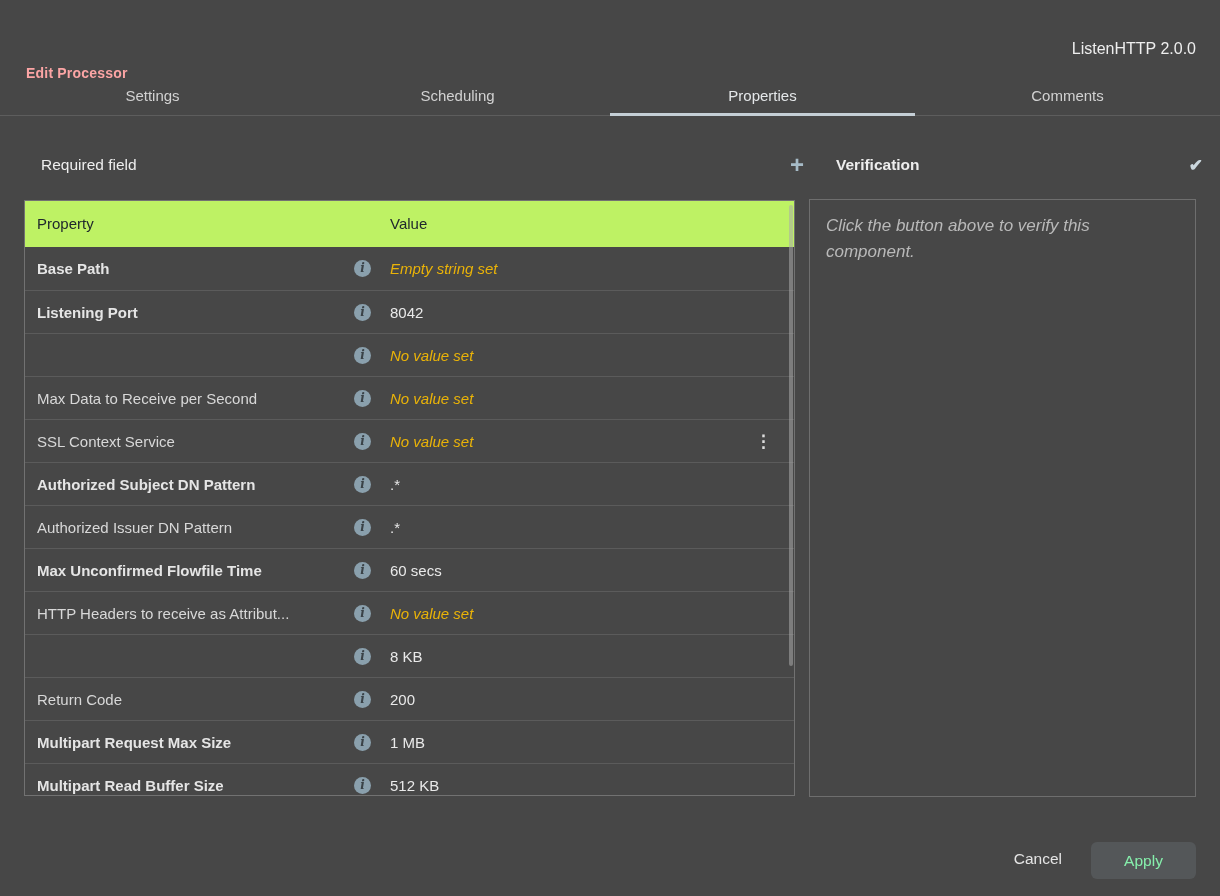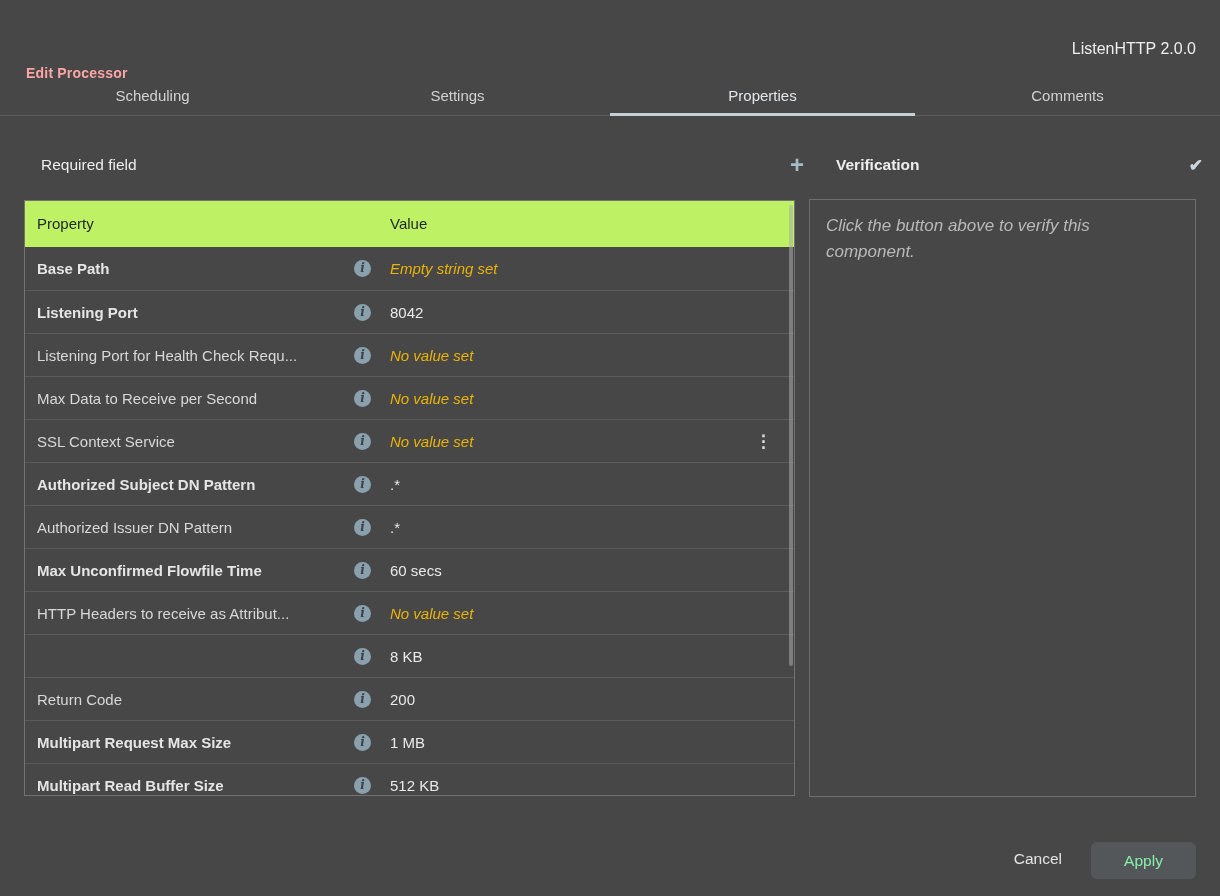--- a/index.html
+++ b/index.html
@@ -144,24 +144,24 @@
 </head>
 <body>
 
 <div class="dialog">
 
   <div class="dlg-title">Edit Processor</div>
   <div class="proc-type">ListenHTTP 2.0.0</div>
 
   <div class="tab-bar">
       <div class="tab">
+      <span>Settings</span>
+    </div>
+      <div class="tab">
       <span>Scheduling</span>
-    </div>
-      <div class="tab">
-      <span>Settings</span>
     </div>
       <div class="tab active">
       <span>Properties</span>
     </div>
       <div class="tab">
       <span>Comments</span>
     </div>
     </div>
 
   <div class="section-head left">
@@ -186,21 +186,20 @@
       <span class="row-val unset">Empty string set</span>
 
     </div>
         <div class="t-row">
       <span class="row-name bold">Listening Port</span>
       <span class="info-icon">i</span>
       <span class="row-val">8042</span>
 
     </div>
         <div class="t-row">
-      <span class="row-name">Listening Port for Health Check Requ...</span>
       <span class="info-icon">i</span>
       <span class="row-val unset">No value set</span>
 
     </div>
         <div class="t-row">
       <span class="row-name">Max Data to Receive per Second</span>
       <span class="info-icon">i</span>
       <span class="row-val unset">No value set</span>
 
     </div>

